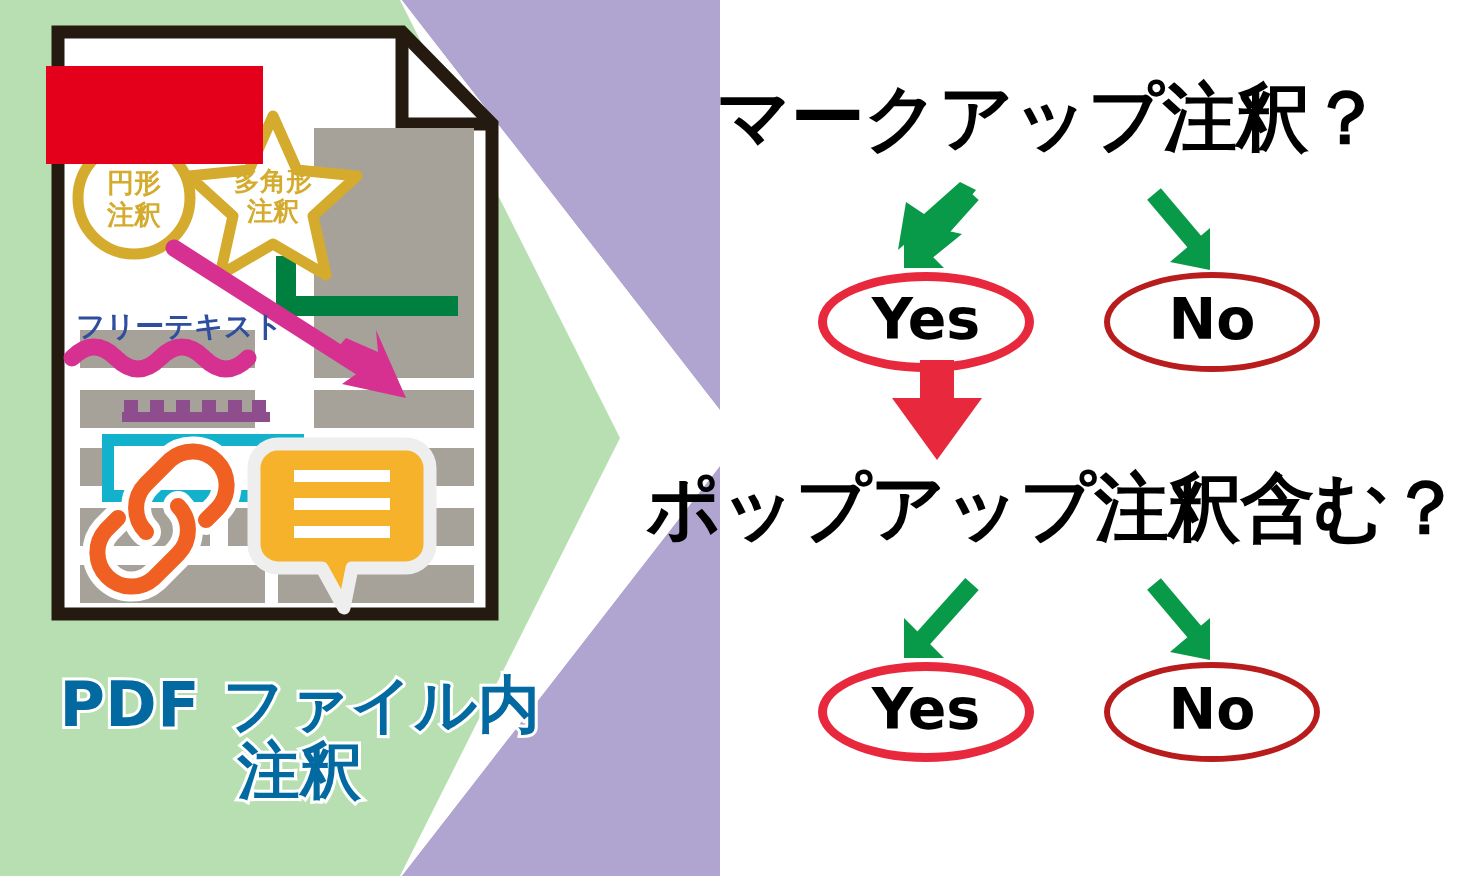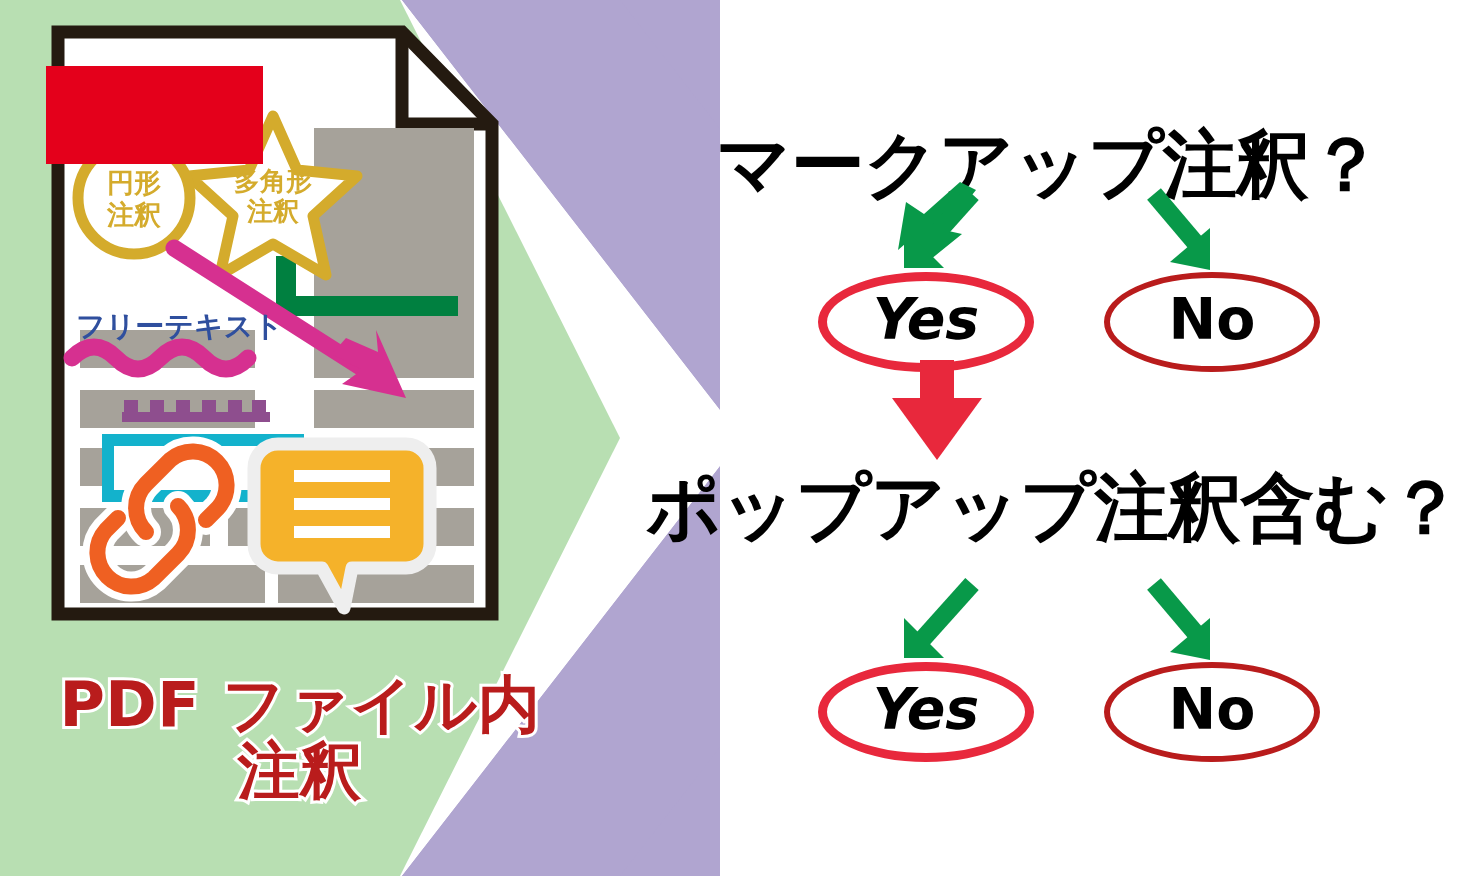--- a/index.html
+++ b/index.html
@@ -14,43 +14,43 @@
   #bg-purple-chevron{left:0;top:0;width:720px;height:876px;}
   #bg-green-panel{left:0;top:0;width:620px;height:876px;}
 
   
   #doc-illustration{left:46px;top:20px;width:500px;height:620px;}
 
   
   #left-caption{
     left:0px;top:672px;width:600px;
     text-align:center;line-height:1.06;
-    color:#b91c1c;font-weight:bold;
+    color:#0369a1;font-weight:bold;
     font-size:62px;letter-spacing:0.5px;
     -webkit-text-stroke:6px #ffffff;
     paint-order:stroke fill;
   }
   #left-caption .ln{display:block;white-space:pre;}
 
   
   .q-text{
     color:#000000;font-weight:bold;
     white-space:pre;line-height:1;
   }
-  #question-1{left:716px;top:80px;font-size:74px;letter-spacing:-1px;margin-top:47px;}
+  #question-1{left:716px;top:80px;font-size:74px;letter-spacing:-1px;}
   #question-2{left:646px;top:470px;font-size:74px;letter-spacing:-1px;}
 
   .oval{
     border-radius:50%;
     background:#ffffff;
     display:flex;align-items:center;justify-content:center;
     font-weight:bold;color:#000000;
     box-sizing:border-box;
   }
-  .oval.yes{border:9px solid #e8283c;font-style:italic;}
+  .oval.yes{border:9px solid #e8283c;}
   .oval.no{border:6px solid #b91c1c;}
   .oval span{display:block;line-height:1;position:relative;top:-3px;}
 
   #oval-yes-1{left:818px;top:272px;width:216px;height:100px;font-size:57px;}
   #oval-no-1 {left:1104px;top:272px;width:216px;height:100px;font-size:57px;}
   #oval-yes-2{left:818px;top:662px;width:216px;height:100px;font-size:57px;}
   #oval-no-2 {left:1104px;top:662px;width:216px;height:100px;font-size:57px;}
 
   .arrow-svg{overflow:visible;}
   #arrow-g1{left:898px;top:190px;width:80px;height:84px;}

